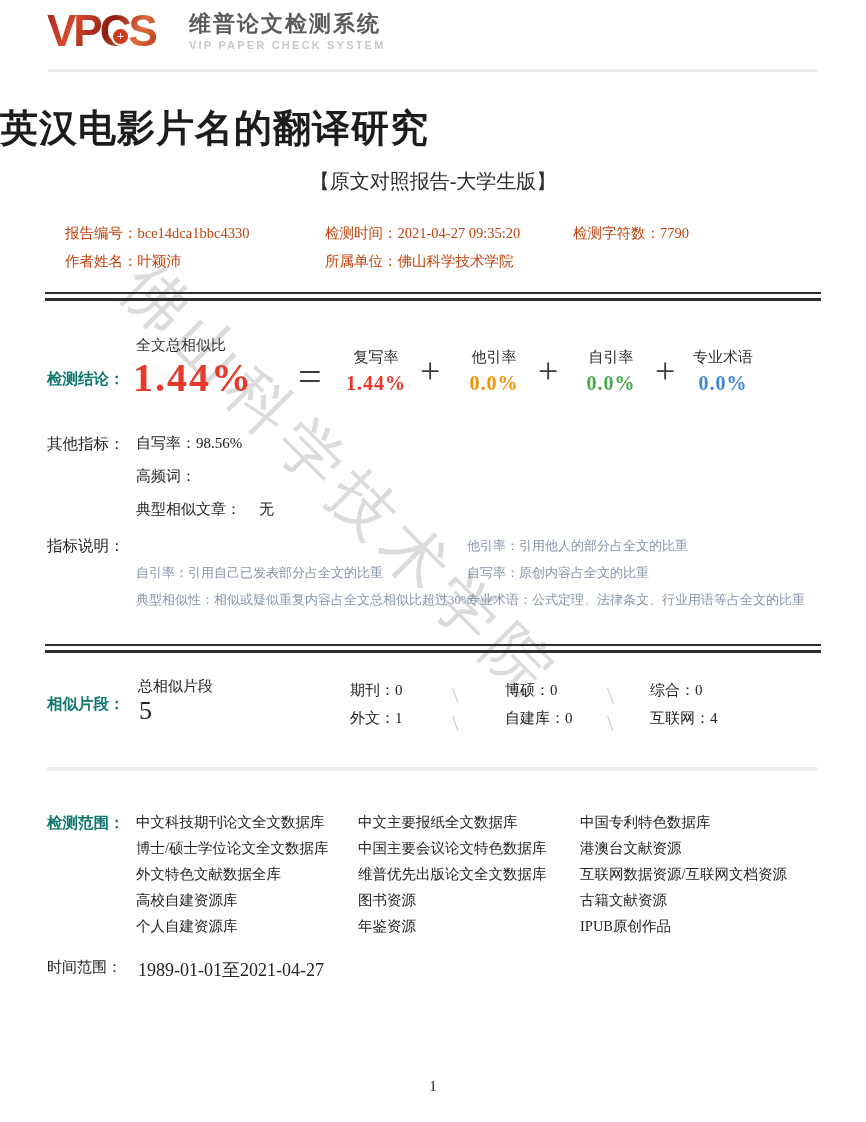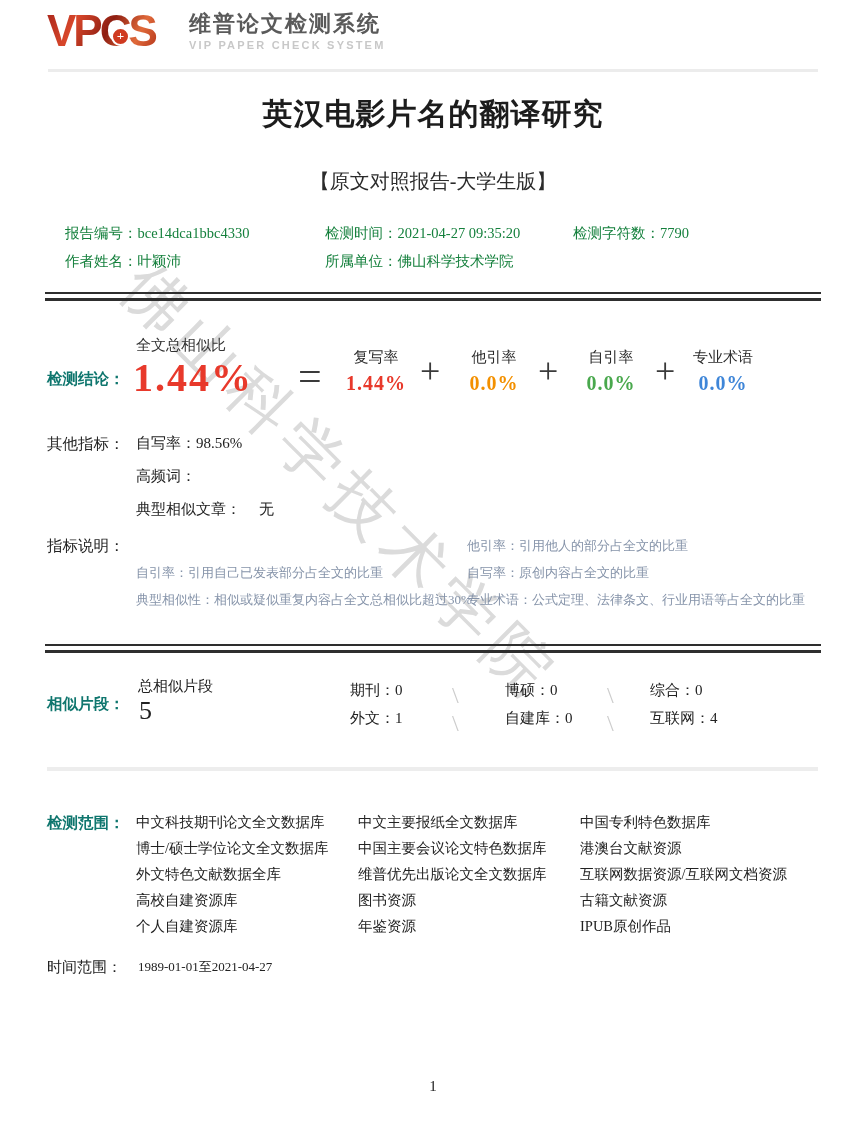--- a/index.html
+++ b/index.html
@@ -23,24 +23,24 @@
   .plus-badge{position:absolute;left:64px;top:19px;width:15px;height:15px;border:2px solid #fff;
               border-radius:50%;background:#cf3a20;color:#fff;font-size:13px;line-height:14px;
               text-align:center;font-weight:700;letter-spacing:0;}
   .brand{display:flex;flex-direction:column;padding-top:4px;margin-left:6px;
          font-family:"Liberation Sans","DejaVu Sans",sans-serif;}
   .brand-cn{font-size:22px;color:#5a5a5a;font-weight:700;letter-spacing:2px;line-height:24px;}
   .brand-en{font-size:11px;color:#c8c8c8;letter-spacing:2.2px;margin-top:3px;font-weight:700;}
 
   .header-divider{left:48px;right:48px;top:69px;height:3px;background:#ececec;}
 
-  .title{left:0;right:0;top:94px;text-align:center;font-size:30px;font-weight:700;letter-spacing:1px;}
+  .title{left:0;right:0;top:103px;text-align:left;font-size:38px;font-weight:700;letter-spacing:1px;}
   .subtitle{left:0;right:0;top:168px;text-align:center;font-size:20px;color:#2b2b2b;}
 
-  .meta-item{position:absolute;z-index:1;font-size:14.5px;color:#15803d;}
+  .meta-item{position:absolute;z-index:1;font-size:14.5px;color:#c2410c;}
 
   .rule{left:45px;right:45px;border-top:2px solid #2e2e2e;border-bottom:3px solid #2e2e2e;height:4px;}
 
   .sec-label{position:absolute;z-index:1;font-size:15.5px;font-weight:700;color:#0f766e;}
   .sec-label.normal{font-weight:400;color:#222;}
 
   .total-label{left:136px;top:336px;font-size:15px;color:#333;}
   .total-value{left:133px;top:354px;font-size:40px;font-weight:700;letter-spacing:2px;color:#e8392b;}
   .op{position:absolute;z-index:1;color:#3a3a3a;}
   .op-eq{left:298px;top:352px;font-size:42px;font-weight:400;}
@@ -58,21 +58,21 @@
   .frag-total-label{left:138px;top:677px;font-size:15px;color:#222;}
   .frag-total-value{left:139px;top:696px;font-size:26px;color:#222;}
   .frag-cell{position:absolute;z-index:1;font-size:15px;color:#222;}
   .frag-sep{position:absolute;z-index:1;font-size:24px;color:#ccc;}
 
   .light-divider{left:47px;right:48px;top:767px;height:4px;background:#ededed;}
 
   .scope-item{position:absolute;z-index:1;font-size:14.5px;color:#222;}
 
   .time-label{left:47px;top:958px;font-size:15px;color:#222;}
-  .time-value{left:138px;top:958px;font-size:13px;color:#222;}
+  .time-value{left:138px;top:958px;font-size:18px;color:#222;}
 
   .footer-page{left:0;right:0;top:1078px;text-align:center;font-size:15px;color:#222;}
 </style>
 </head>
 <body>
 
 <div class="page">
 
   <div class="watermark">佛山科学技术学院</div>
 

